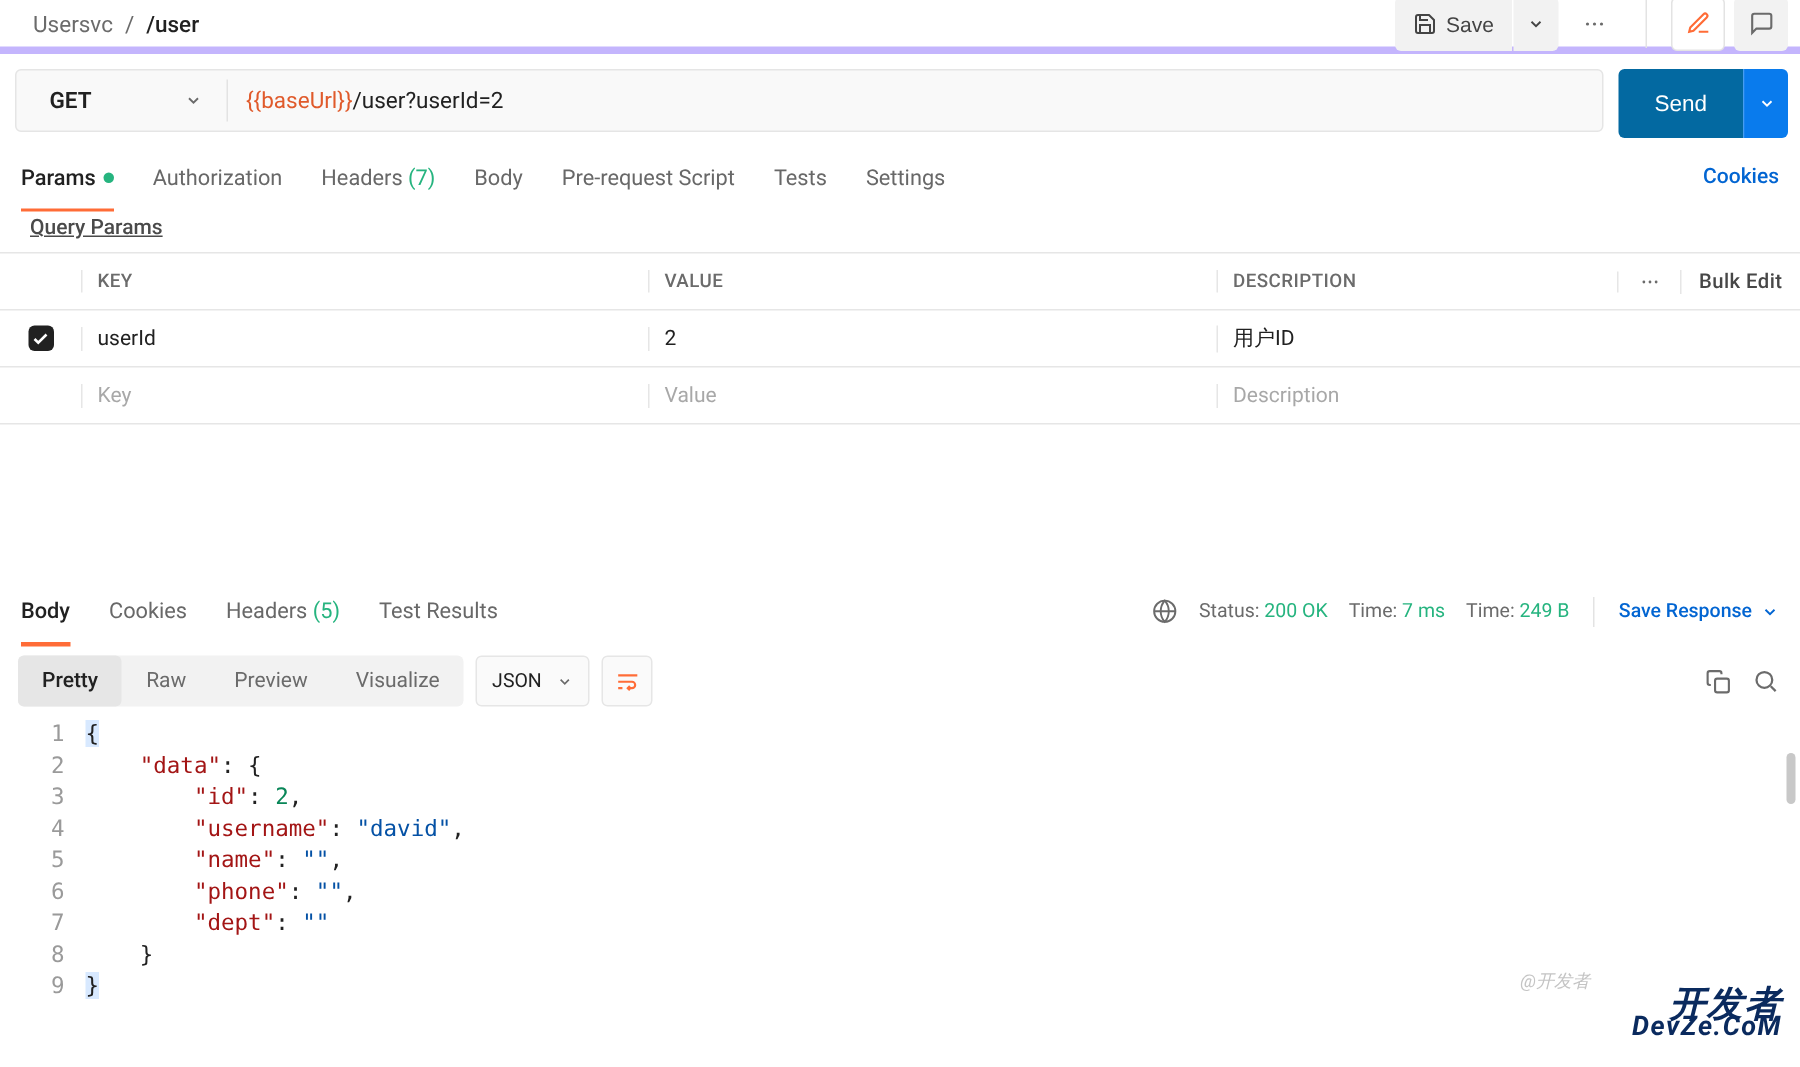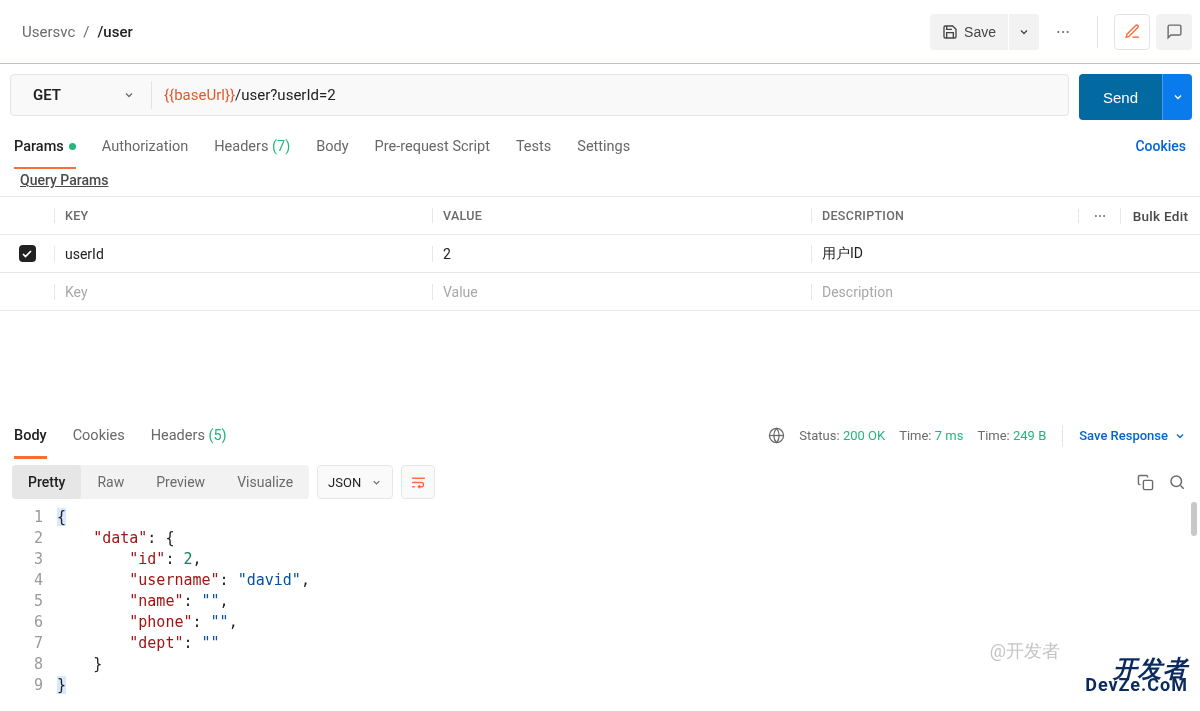--- a/index.html
+++ b/index.html
@@ -9,26 +9,26 @@
     color: #212121;
     background: #ffffff;
     width: 1200px;
     height: 711px;
     overflow: hidden;
     position: relative;
   }
 
   
   .topbar {
-    height: 64px;
+    height: 36px;
     display: flex;
     align-items: center;
     justify-content: space-between;
     padding: 0 8px 0 22px;
-    border-bottom: 1px solid #c4b5fd;
+    border-bottom: 5px solid #c4b5fd;
   }
   .breadcrumb { font-size: 15px; display:flex; align-items:center; gap:4px;}
   .breadcrumb .parent { color: #6b6b6b; }
   .breadcrumb .sep { color: #6b6b6b; margin:0 4px;}
   .breadcrumb .current { color: #212121; font-weight:500;}
   .topbar-right { display: flex; align-items: center; gap: 6px; }
   .btn-group { display: flex; }
   .btn {
     height: 36px;
     padding: 0 12px;
@@ -157,21 +157,21 @@
   .gutter { text-align:right; color:#9a9a9a; padding:2px 6px 0 22px; user-select:none;}
   .gutter div { height:21px; line-height:21px;}
   .code { padding:2px 0 0 8px; line-height:21px; white-space:pre; position:relative;}
   .tok-punc { color:#212121;}
   .tok-key  { color:#a31515;}
   .tok-str  { color:#0451a5;}
   .tok-num  { color:#098658;}
   .cursor-mark { background:#d8e9ff; }
 
   
-  .wm { position:absolute; right:12px; color:#c4c4c4; font-size:18px;}
+  .wm { position:absolute; right:12px; color:#c4c4c4; font-size:12px;font-style:italic;}
   .wm1 { bottom:48px; right:140px;}
   .wm2 { bottom:26px; color:#0a2a5e; font-size:24px; font-weight:900; font-style:italic; letter-spacing:1px;}
   .wm3 { bottom:16px; color:#0a2a5e; font-size:18px; font-weight:700; letter-spacing:1px;}
 
   svg { display:block;}
   .scroll-indicator { position:absolute; right:3px; top:502px; width:6px; height:34px; background:#c8c8c8; border-radius:3px;}
 </style>
 </head>
 <body>
 
@@ -318,20 +318,21 @@
 
 <div class="req-body-space"></div>
 
 <div class="resp-tabs" style="border-top:1px solid #fff;">
   <div class="tabs-left">
     <div class="tab active">Body</div>
     <div class="tab">Cookies</div>
     <div class="tab">
       <span>Headers</span>&nbsp;<span class="count-green">(5)</span>
     </div>
+    <div class="tab">Test Results</div>
   </div>
   <div class="resp-right">
     <span>
       <svg width="17" height="17" viewBox="0 0 24 24" fill="none" stroke="#6b6b6b" stroke-width="1.8">
           <circle cx="12" cy="12" r="10"></circle>
           <line x1="2" y1="12" x2="22" y2="12"></line>
           <path d="M12 2a15 15 0 0 1 0 20a15 15 0 0 1 0-20z"></path>
         </svg>
     </span>
     <span>

